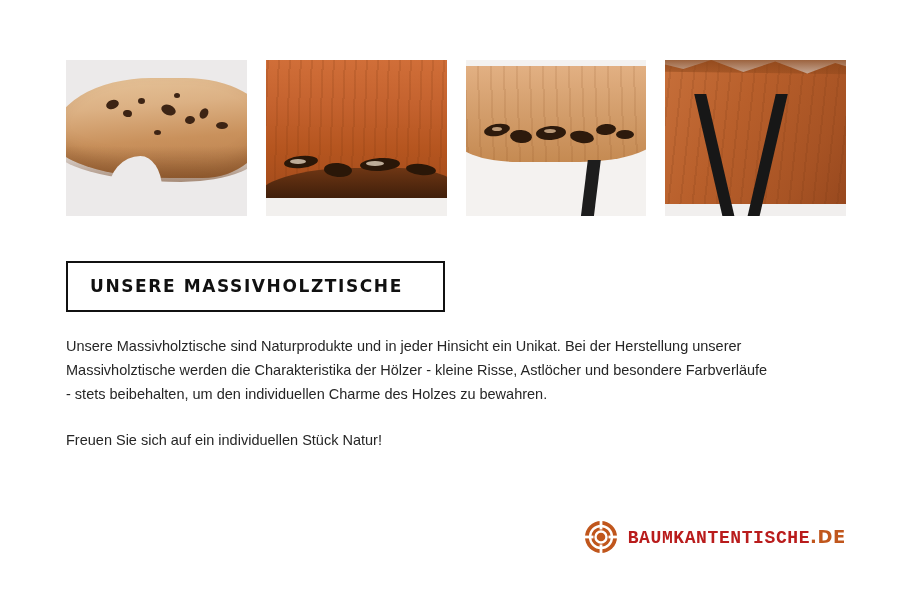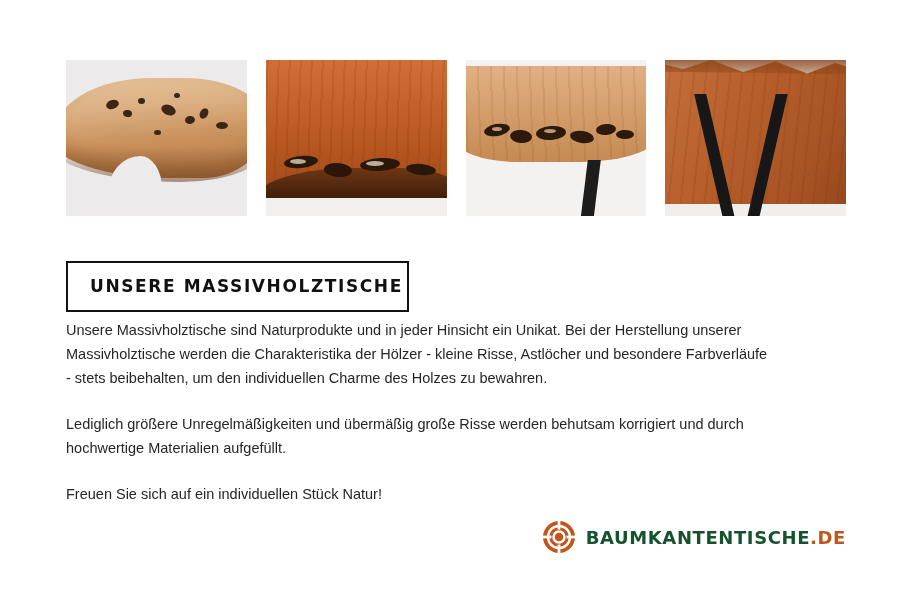--- a/index.html
+++ b/index.html
@@ -196,41 +196,41 @@
     background: #171717;
     transform: skewX(-13deg);
   }
 
   
   .headline-box {
     position: absolute;
     left: 66px;
     top: 261px;
     border: 2px solid #111111;
-    padding: 13px 4px 14px 22px;
+    padding: 13px 40px 14px 22px;
     display: inline-block;
   }
   .headline-box .headline {
     font-size: 17px;
     font-weight: 700;
     letter-spacing: 1.6px;
     color: #111111;
     white-space: nowrap;
     font-family: "DejaVu Sans", sans-serif;
   }
 
   
   .copy {
     position: absolute;
     left: 66px;
     top: 318px;
     width: 706px;
   }
   .copy p {
-    margin: 0 0 22px 0;
+    margin: 16px 0 22px 0;
     font-size: 14.5px;
     line-height: 24px;
     color: #262626;
   }
   .copy p:last-child { margin-bottom: 0; }
 
   
   .logo {
     position: absolute;
     right: 54px;
@@ -243,21 +243,21 @@
     width: 34px;
     height: 34px;
     flex: 0 0 auto;
   }
   .logo-text {
     font-size: 18px;
     font-weight: 700;
     letter-spacing: .6px;
     font-family: "DejaVu Sans", sans-serif;
   }
-  .logo-text .dark { color: #14532d; }
+  .logo-text .dark { color: #b91c1c; font-family: Liberation Mono, monospace; }
   .logo-text .accent { color: #c0561c; }
 </style>
 </head>
 <body>
 
 <div class="page">
 
   <div class="gallery">
 
     <div class="photo p1">
@@ -307,21 +307,20 @@
     </div>
 
   </div>
 
   <div class="headline-box">
     <div class="headline">UNSERE MASSIVHOLZTISCHE</div>
   </div>
 
   <div class="copy">
     <p>Unsere Massivholztische sind Naturprodukte und in jeder Hinsicht ein Unikat. Bei der Herstellung unserer Massivholztische werden die Charakteristika der Hölzer - kleine Risse, Astlöcher und besondere Farbverläufe - stets beibehalten, um den individuellen Charme des Holzes zu bewahren.</p>
-    <p>Lediglich größere Unregelmäßigkeiten und übermäßig große Risse werden behutsam korrigiert und durch hochwertige Materialien aufgefüllt.</p>
     <p>Freuen Sie sich auf ein individuellen Stück Natur!</p>
   </div>
 
   <div class="logo">
     <span class="logo-mark">
       <svg viewBox="0 0 34 34" width="34" height="34" aria-hidden="true">
         <circle cx="17" cy="17" r="16" fill="#c0561c"></circle>
         <circle cx="17" cy="17" r="11" fill="none" stroke="#ffffff" stroke-width="2.4"></circle>
         <circle cx="17" cy="17" r="5.5" fill="none" stroke="#ffffff" stroke-width="2.4"></circle>
         <rect x="15.6" y="0.5" width="2.8" height="9" fill="#ffffff"></rect>

